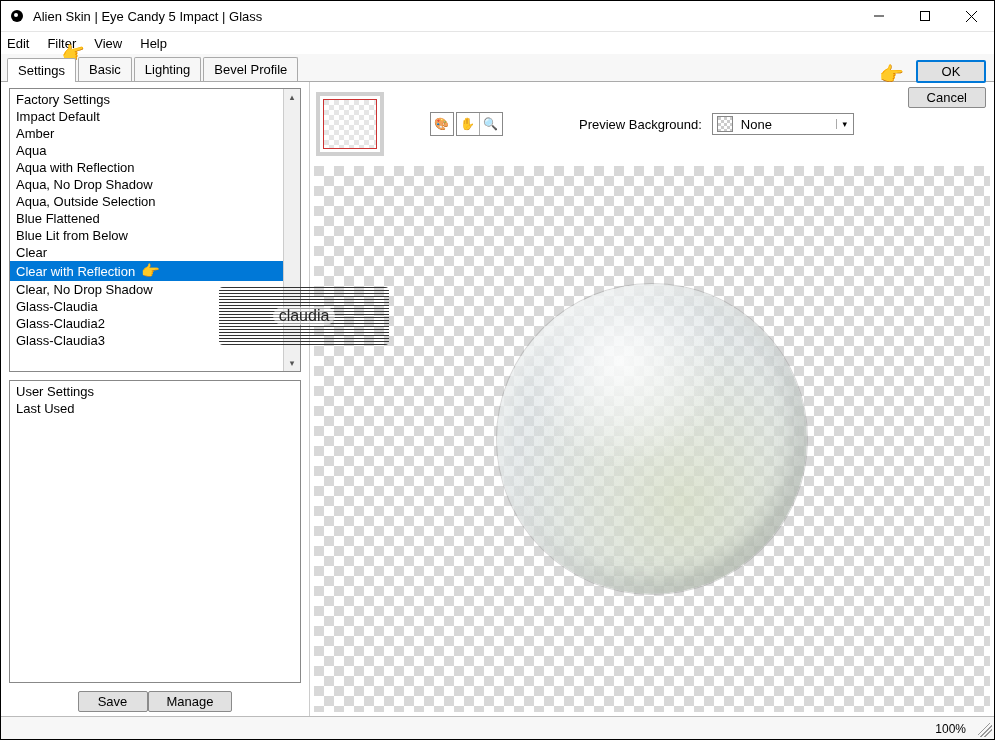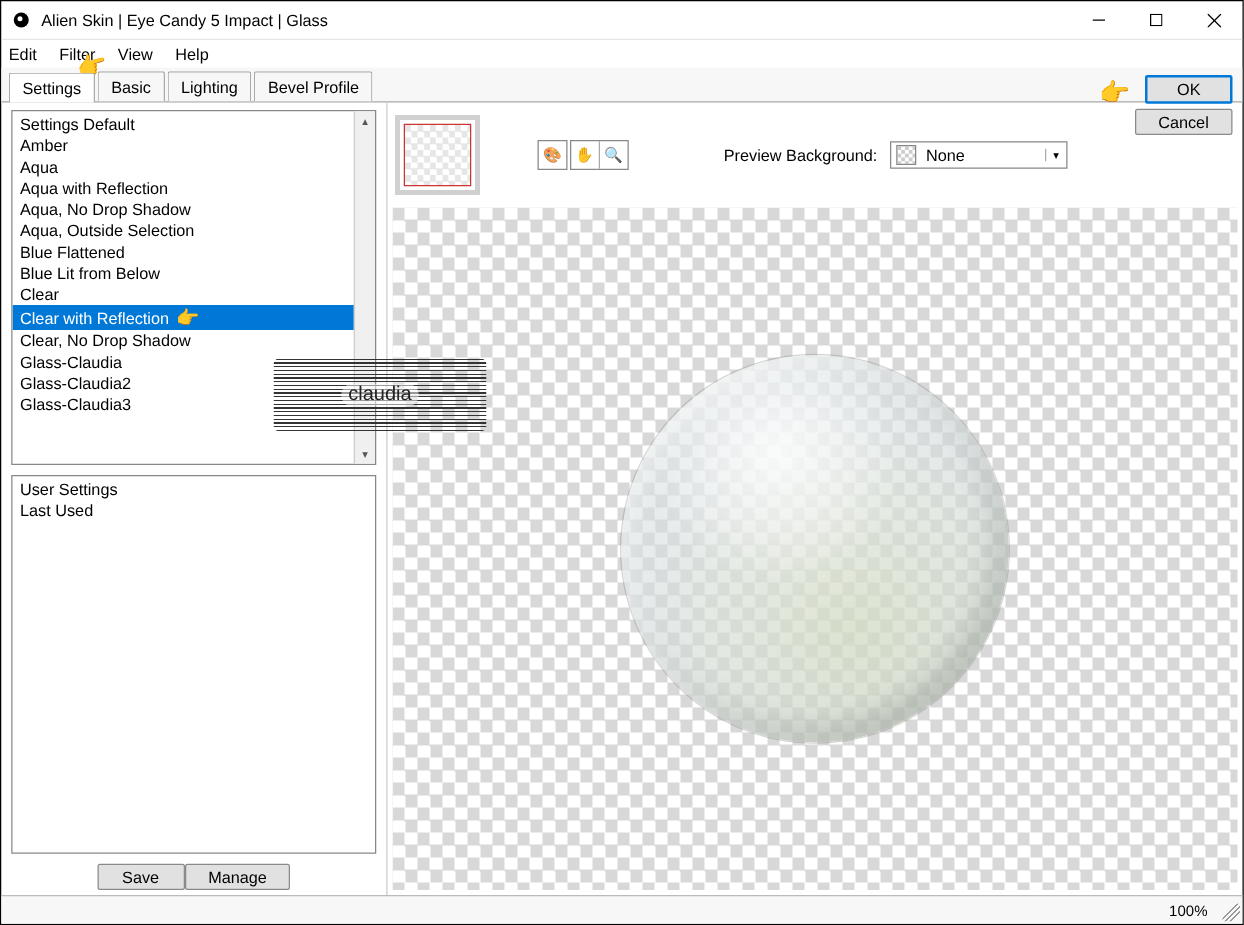--- a/index.html
+++ b/index.html
@@ -130,21 +130,22 @@
 
 <div class="main">
 
   <div class="left">
     <div class="listbox factory">
       <div class="scroll">
         <div class="up">▴</div>
         <div class="down">▾</div>
       </div>
       <ul id="factory-ul">
-          <li>Settings Default</li>
+          <li>Factory Settings</li>
+          <li>Impact Default</li>
           <li>Amber</li>
           <li>Aqua</li>
           <li>Aqua with Reflection</li>
           <li>Aqua, No Drop Shadow</li>
           <li>Aqua, Outside Selection</li>
           <li>Blue Flattened</li>
           <li>Blue Lit from Below</li>
           <li>Clear</li>
           <li class="selected">Clear with Reflection<span class="ptr">👉</span></li>
           <li>Clear, No Drop Shadow</li>

